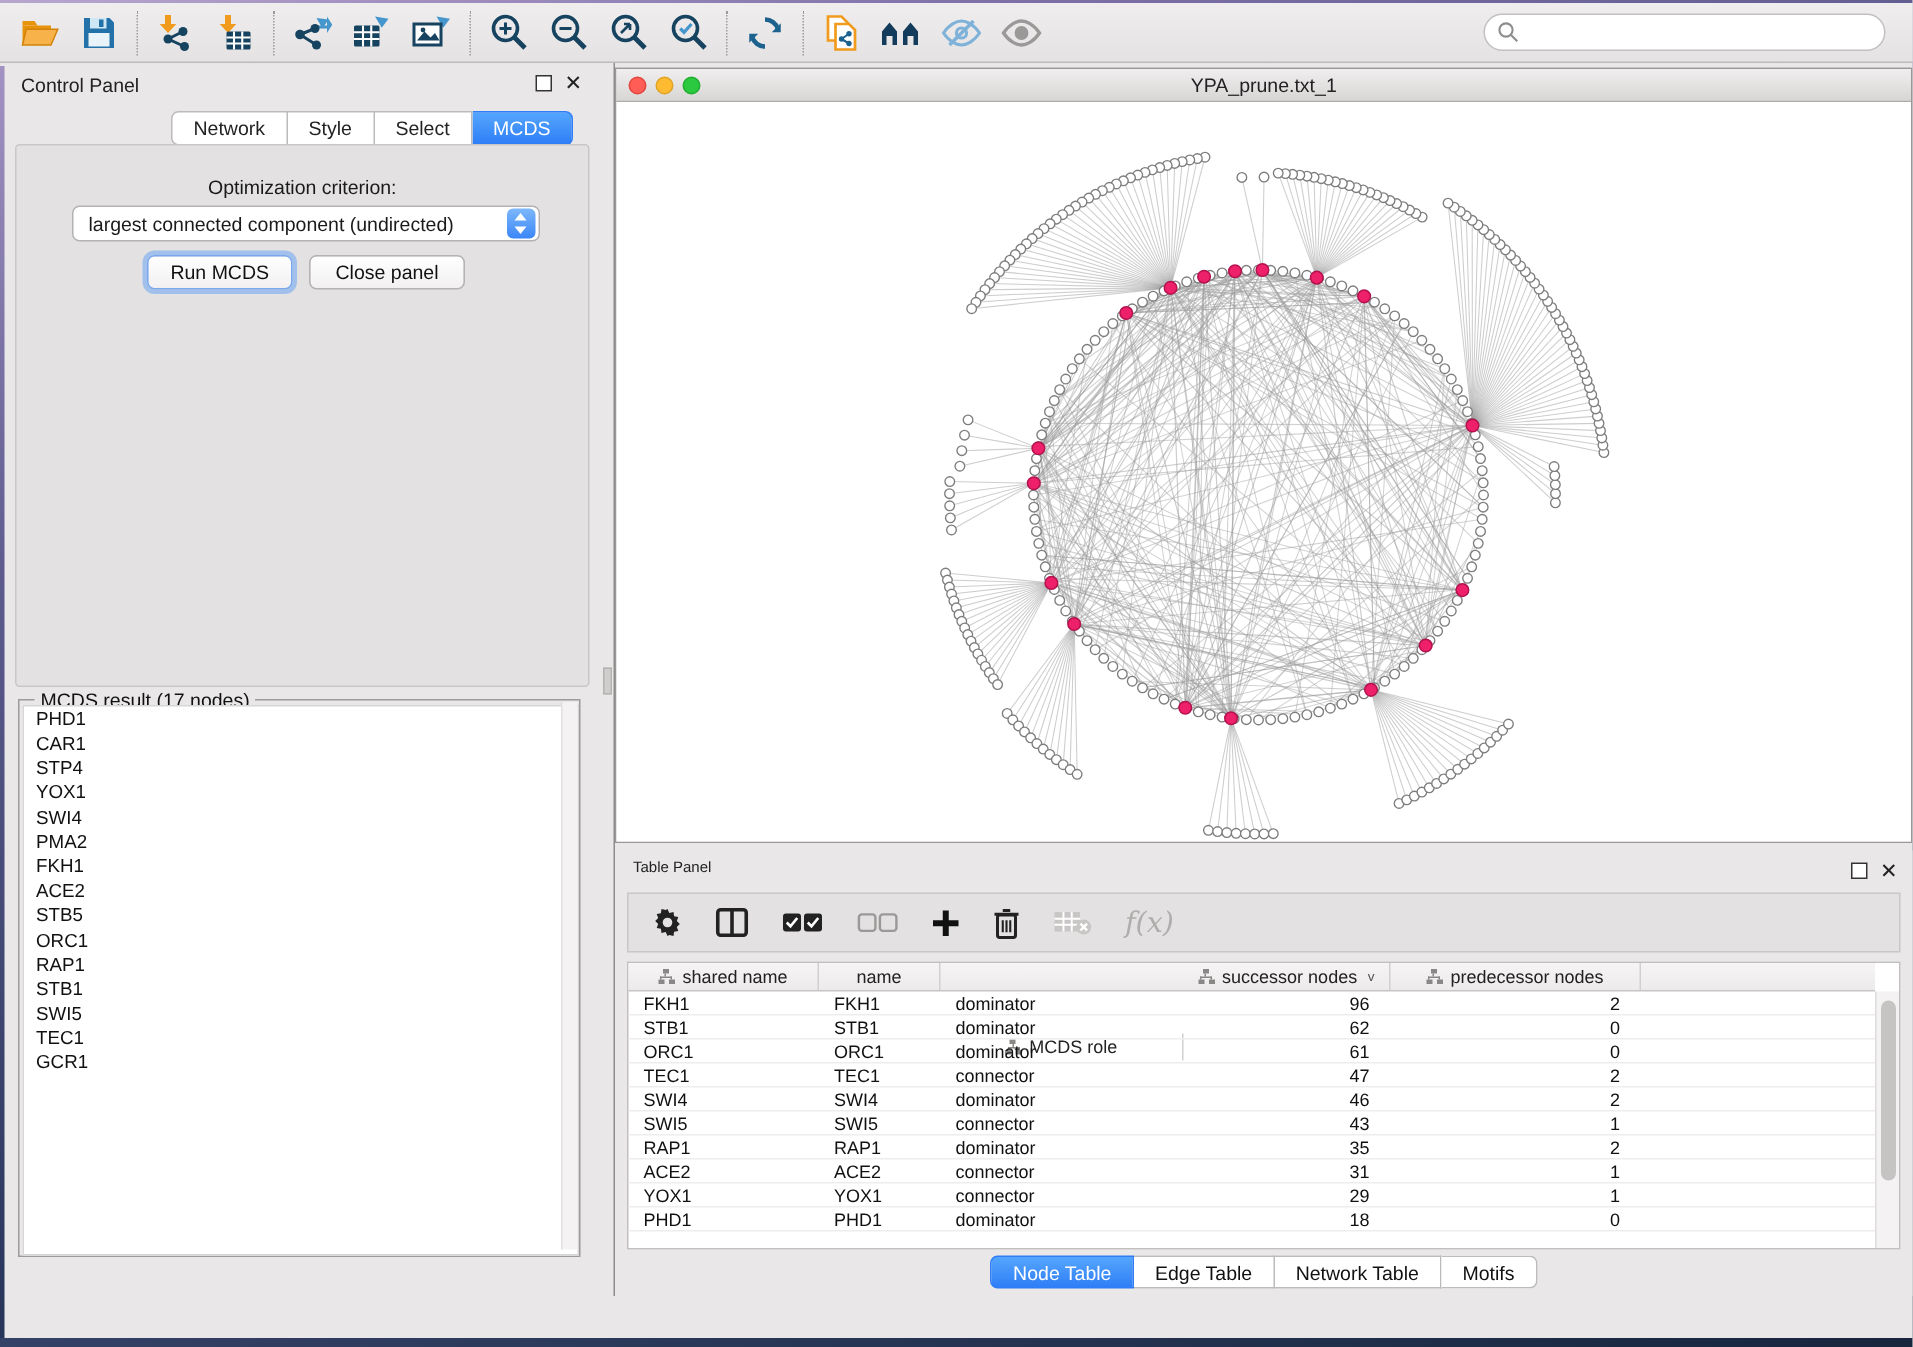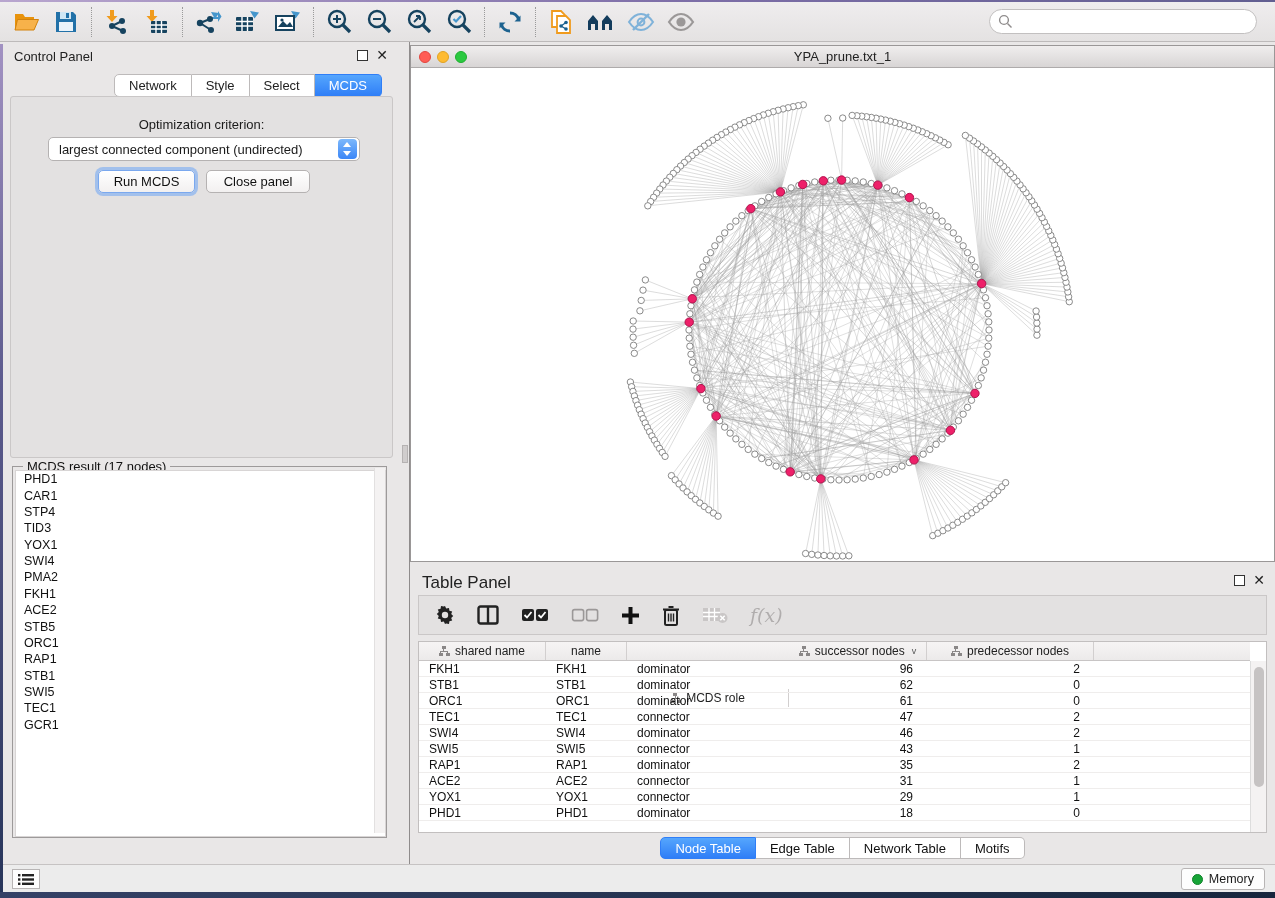--- a/index.html
+++ b/index.html
@@ -64,21 +64,21 @@
                   background:linear-gradient(#f0eeee,#d8d5d5); border-bottom:1px solid #aeabab; }
   .tl { position:absolute; top:5px; width:12px; height:12px; border-radius:50%; cursor:pointer; }
   #tl-close { left:8px; background:#ff5d55; border:1px solid #e2463f; }
   #tl-min { left:26px; background:#febb32; border:1px solid #e0a323; }
   #tl-max { left:44px; background:#2bc940; border:1px solid #1fae31; }
   #net-title { position:absolute; left:0; top:3px; width:100%; text-align:center; font-size:13px; color:#222; }
   #net-canvas { position:absolute; left:0; top:22px; width:863px; height:493px; background:#fff; }
 
   
   #table-panel { position:absolute; left:410px; top:565px; width:865px; height:297px; background:#e9e7e7; }
-  #tp-title { position:absolute; left:12px; top:6px; font-size:17px; color:#222; }
+  #tp-title { position:absolute; left:12px; top:6px; font-size:10px; color:#222; }
   #tp-float { right:30px; } #tp-close { right:10px; }
   #tp-toolbar { position:absolute; left:8px; top:28px; width:849px; height:40px; background:#e3e1e1;
                 border:1px solid #cac7c7; display:flex; align-items:center; padding-left:16px; gap:22px; }
   .tp-icon { display:flex; align-items:center; justify-content:center; cursor:pointer; }
   #fx-label { font-family:"DejaVu Serif",serif; font-style:italic; font-size:19px; color:#b0adad; }
   #tp-table { position:absolute; left:8px; top:74px; width:849px; height:192px; background:#fff; border:1px solid #c2bfbf; }
   #tp-header { position:absolute; left:0; top:0; width:831px; height:19px; background:linear-gradient(#f6f4f4,#eceaea);
                border-bottom:1px solid #c8c5c5; display:flex; }
   .th { display:flex; align-items:center; justify-content:center; gap:5px; font-size:12px; color:#222;
         border-right:1px solid #d2cfcf; height:100%; cursor:pointer; }
@@ -285,21 +285,20 @@
       </div>
       <div id="run-mcds-btn" class="mac-btn">Run MCDS</div>
       <div id="close-panel-btn" class="mac-btn">Close panel</div>
     </div>
     <div id="mcds-result">
       <span id="mcds-result-title">MCDS result (17 nodes)</span>
       <div id="mcds-list">
           <div class="mcds-item">PHD1</div>
           <div class="mcds-item">CAR1</div>
           <div class="mcds-item">STP4</div>
-          <div class="mcds-item">TID3</div>
           <div class="mcds-item">YOX1</div>
           <div class="mcds-item">SWI4</div>
           <div class="mcds-item">PMA2</div>
           <div class="mcds-item">FKH1</div>
           <div class="mcds-item">ACE2</div>
           <div class="mcds-item">STB5</div>
           <div class="mcds-item">ORC1</div>
           <div class="mcds-item">RAP1</div>
           <div class="mcds-item">STB1</div>
           <div class="mcds-item">SWI5</div>
@@ -1362,33 +1361,15 @@
     </div>
 
     <div id="tp-tabs">
         <div class="tp-tab active">Node Table</div>
         <div class="tp-tab">Edge Table</div>
         <div class="tp-tab">Network Table</div>
         <div class="tp-tab">Motifs</div>
       </div>
   </div>
 
-  <div id="status-bar">
-    <div id="status-menu-btn">
-      <svg width="16" height="13" viewBox="0 0 16 13">
-          <g fill="#222">
-            <rect x="0" y="1" width="2.4" height="2.4"></rect>
-            <rect x="4" y="1" width="12" height="2.4"></rect>
-            <rect x="0" y="5.3" width="2.4" height="2.4"></rect>
-            <rect x="4" y="5.3" width="12" height="2.4"></rect>
-            <rect x="0" y="9.6" width="2.4" height="2.4"></rect>
-            <rect x="4" y="9.6" width="12" height="2.4"></rect>
-          </g>
-        </svg>
-    </div>
-    <div id="memory-btn">
-      <span id="memory-dot"></span>
-      <span>Memory</span>
-    </div>
-  </div>
 
   <div id="wallpaper-left"></div>
 </div>
 
 </body></html>

